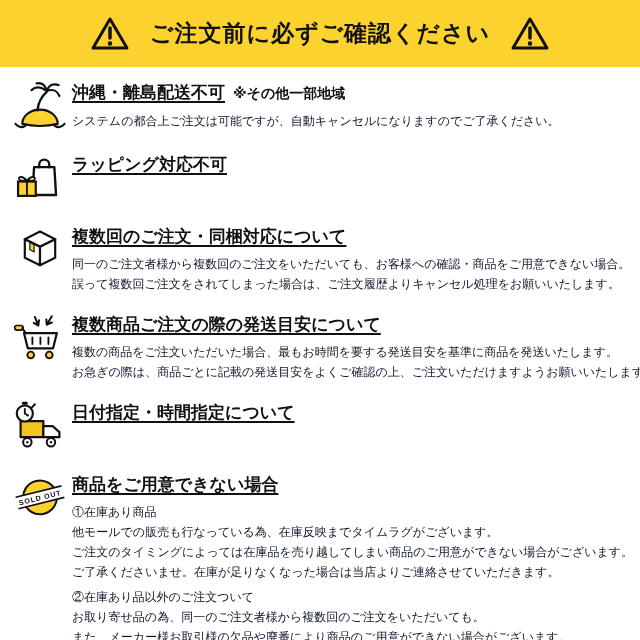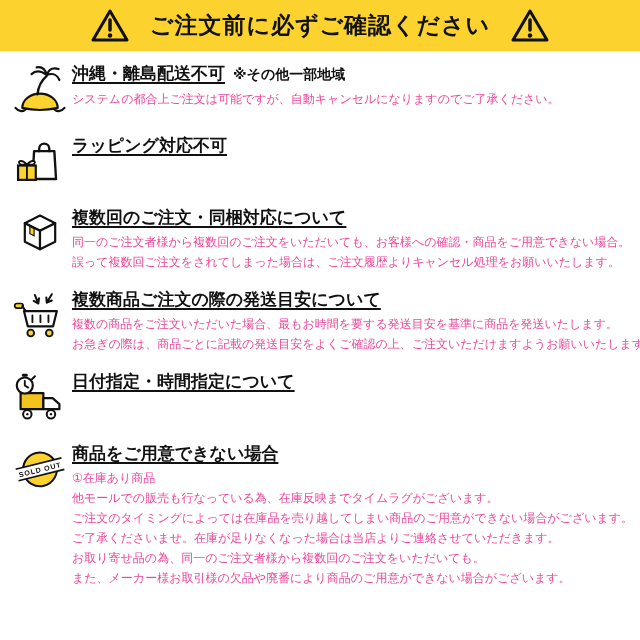--- a/index.html
+++ b/index.html
@@ -6,21 +6,21 @@
   .page{
     position:relative;
     width:640px;height:640px;
     background:#ffffff;
     overflow:hidden;
     font-family:"Liberation Sans","DejaVu Sans",sans-serif;
     color:#1c1c1c;
   }
   
   .banner{
-    height:51px;
+    height:67px;
     background:#fbd22e;
     display:flex;
     align-items:center;
     justify-content:center;
     gap:20px;
   }
   .banner-title{
     font-size:23px;
     font-weight:bold;
     color:#111;
@@ -41,39 +41,40 @@
     display:flex;
     justify-content:center;
     padding-top:1px;
   }
   .icon-cell svg{display:block;}
   .texts{min-width:0;}
   .sec-title{
     font-size:17px;
     font-weight:bold;
     color:#111;
-    line-height:21px;
+    line-height:27px;
     margin-bottom:4px;
     white-space:nowrap;
   }
   .sec-title .u{
     text-decoration:underline;
     text-decoration-thickness:1.5px;
     text-underline-offset:3px;
   }
   .sec-title .suffix{
     font-size:14px;
     margin-left:8px;
     text-decoration:none;
   }
   .line{
     font-size:12px;
     line-height:20px;
-    color:#ec4899;
+    color:#0f172a;
     white-space:nowrap;
+    font-family:Liberation Serif, serif;
   }
   .subgroup-start{margin-top:5px;}
 </style>
 </head>
 <body>
 
 <div class="page">
 
   <div class="banner">
     <span>
@@ -192,20 +193,21 @@
             <text x="32" y="33.5" text-anchor="middle" font-size="8.5" font-weight="bold" letter-spacing="1" fill="#111" font-family="'Liberation Sans','DejaVu Sans',sans-serif">SOLD OUT</text>
           </g>
         </svg>
       </div>
       <div class="texts">
         <div class="sec-title"><span class="u">商品をご用意できない場合</span></div>
         <div class="line">①在庫あり商品</div>
         <div class="line">他モールでの販売も行なっている為、在庫反映までタイムラグがございます。</div>
         <div class="line">ご注文のタイミングによっては在庫品を売り越してしまい商品のご用意ができない場合がございます。</div>
         <div class="line">ご了承くださいませ。在庫が足りなくなった場合は当店よりご連絡させていただきます。</div>
+        <div class="line subgroup-start">②在庫あり品以外のご注文ついて</div>
         <div class="line">お取り寄せ品の為、同一のご注文者様から複数回のご注文をいただいても。</div>
         <div class="line">また、メーカー様お取引様の欠品や廃番により商品のご用意ができない場合がございます。</div>
 
       </div>
     </div>
 
   </div>
 </div>
 
 </body></html>

